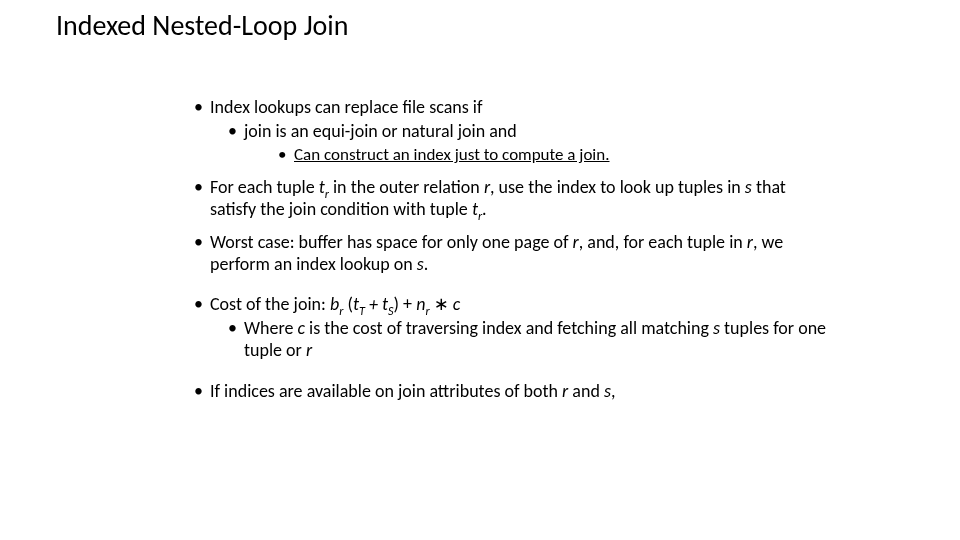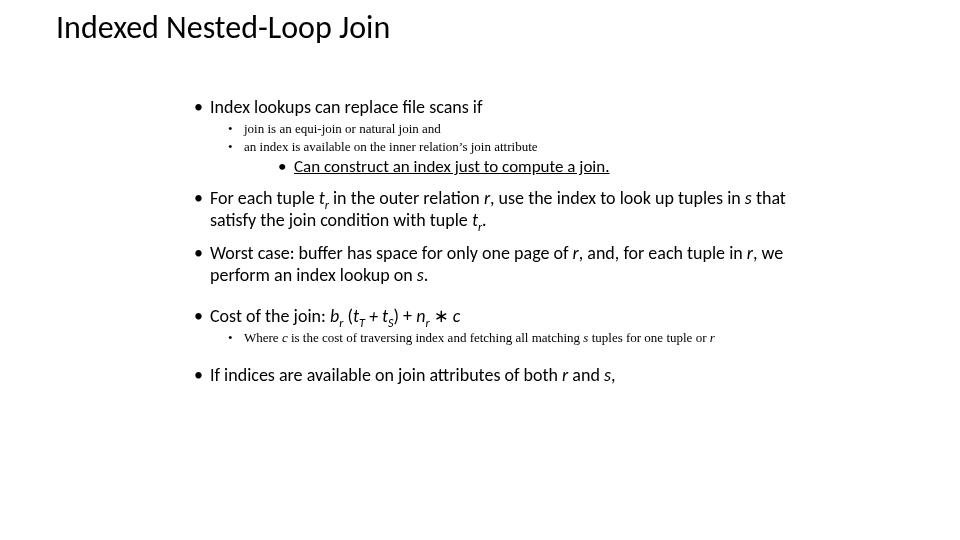--- a/index.html
+++ b/index.html
@@ -15,21 +15,21 @@
   .slide {
     position: relative;
     width: 960px;
     height: 540px;
     box-sizing: border-box;
   }
   .title {
     position: absolute;
     left: 56px;
     top: 8px;
-    font-size: 32px;
+    font-size: 28px;
     font-weight: 400;
     letter-spacing: 0px;
   }
   .content {
     position: absolute;
     left: 188px;
     top: 86px;
     width: 640px;
     font-size: 18px;
     line-height: 1.22;
@@ -42,22 +42,21 @@
   .b1::before {
     content: "•";
     position: absolute;
     left: 6px;
     top: 0;
   }
   .b2 {
     margin: 0 0 2px 0;
     padding-left: 56px;
     position: relative;
-    font-size: 13px;
-    font-family: Liberation Serif, serif;
+    font-size: 18px;
   }
   .b2::before {
     content: "•";
     position: absolute;
     left: 40px;
     top: 0;
   }
   .b3 {
     margin: 0 0 2px 0;
     padding-left: 106px;
@@ -84,23 +83,20 @@
 
   <div class="content">
 
     <div class="b1">
       <span>Index lookups can replace file scans if</span>
     </div>
 
     <div class="b2">
       <span>join is an equi-join or natural join and</span>
     </div>
-    <div class="b2">
-      <span>an index is available on the inner relation</span><span>’</span><span>s join attribute</span>
-    </div>
 
     <div class="b3">
       <span>Can construct an index just to compute a join.</span>
     </div>
 
     <div class="b1">
       <span>For each tuple </span><span class="i">t</span><sub class="i">r</sub><span> in the outer relation </span><span class="i">r</span><span>, use the index to look up tuples in </span><span class="i">s</span><span> that satisfy the join condition with tuple </span><span class="i">t</span><sub class="i">r</sub><span>.</span>
     </div>
 
     <div class="b1">

